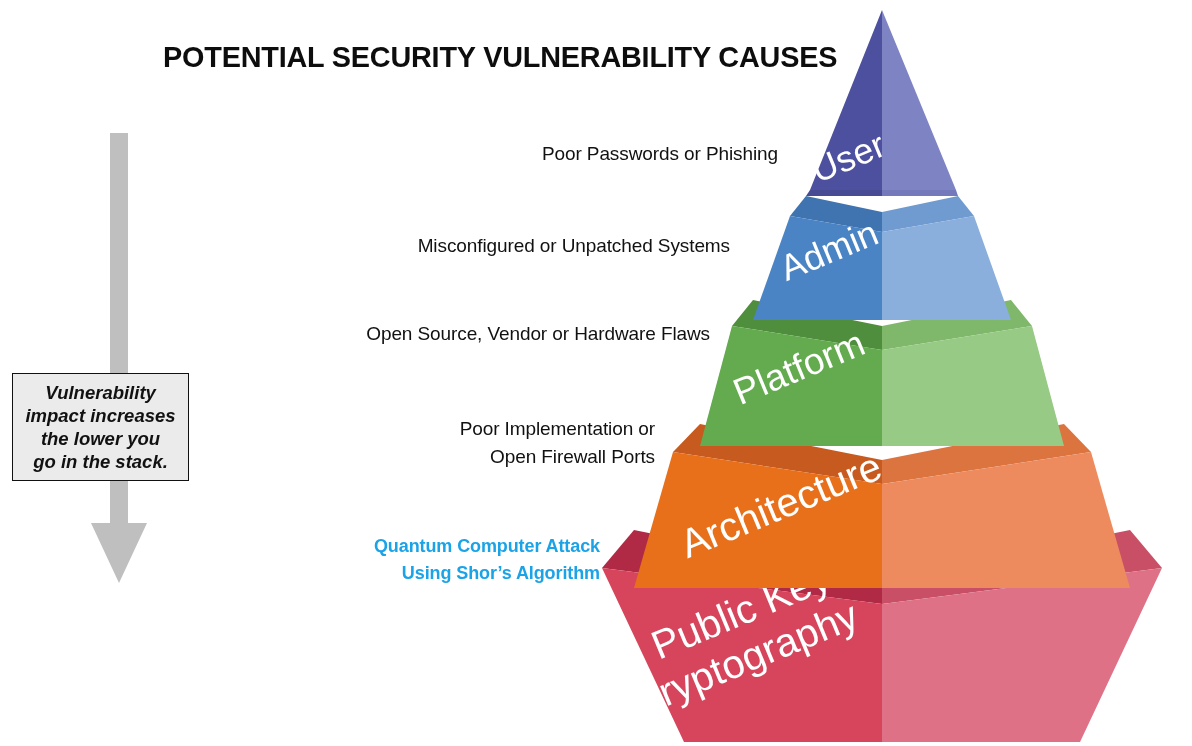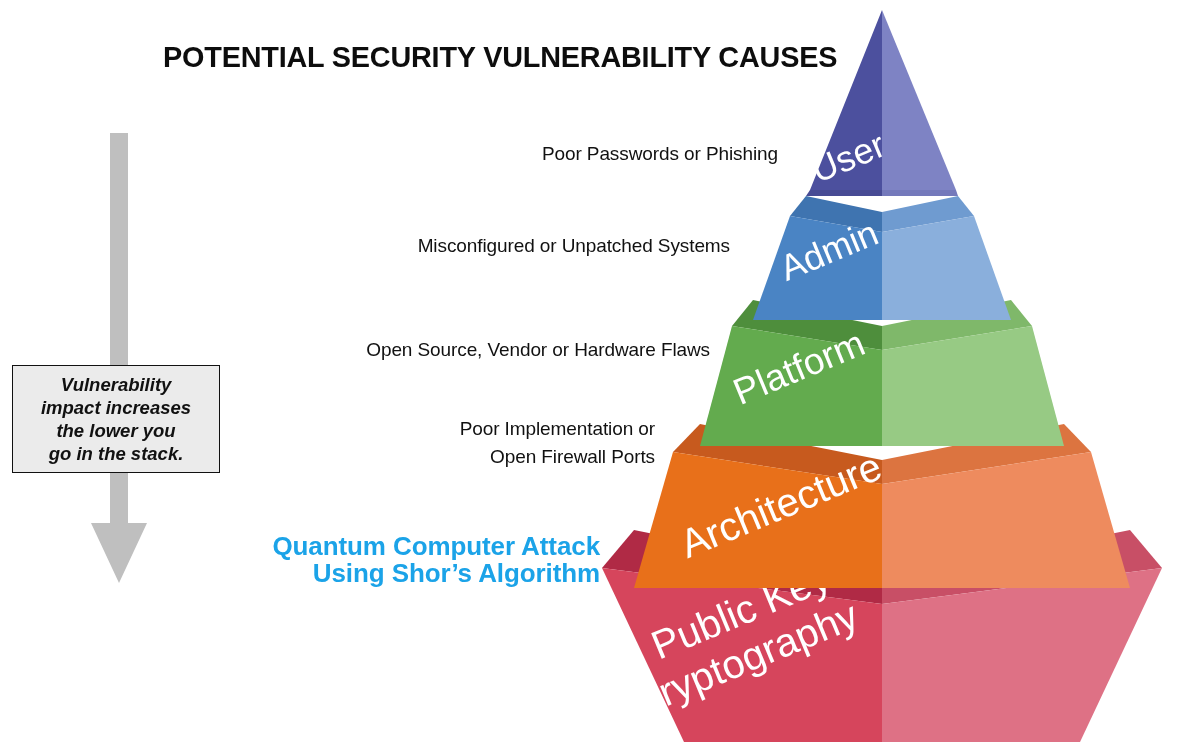--- a/index.html
+++ b/index.html
@@ -14,33 +14,33 @@
     transform:scaleX(0.96); transform-origin:left top;
   }
 
   .desc{
     position:absolute; color:#111111;
     font-size:19px; line-height:28px; text-align:right;
     white-space:pre-line; letter-spacing:-0.1px;
   }
   #desc-user  { right:414px; top:140px; }
   #desc-admin { right:462px; top:232px; }
-  #desc-platform{ right:482px; top:336px; }
+  #desc-platform{ right:482px; top:320px; }
   #desc-arch  { right:537px; top:415px; }
 
   #desc-crypto{
     position:absolute; right:592px; top:533px;
-    font-size:26px; line-height:27px; text-align:right;
+    font-size:18px; line-height:27px; text-align:right;
     font-weight:bold; white-space:pre-line; letter-spacing:-0.1px;
   }
 
   
   #arrow{position:absolute; left:89px; top:133px; width:60px; height:450px;}
   #callout{
-    position:absolute; left:12px; top:365px; width:208px; height:108px;
+    position:absolute; left:12px; top:373px; width:177px; height:108px;
     background:#ebebeb; border:1.6px solid #111111;
     display:flex; align-items:center; justify-content:center;
     box-sizing:border-box;
   }
   #callout-text{
     font-style:italic; font-weight:bold; font-size:18.5px; line-height:23px;
     text-align:center; color:#111111; white-space:pre-line;
   }
 
   #pyramid{position:absolute; left:0; top:0;}

